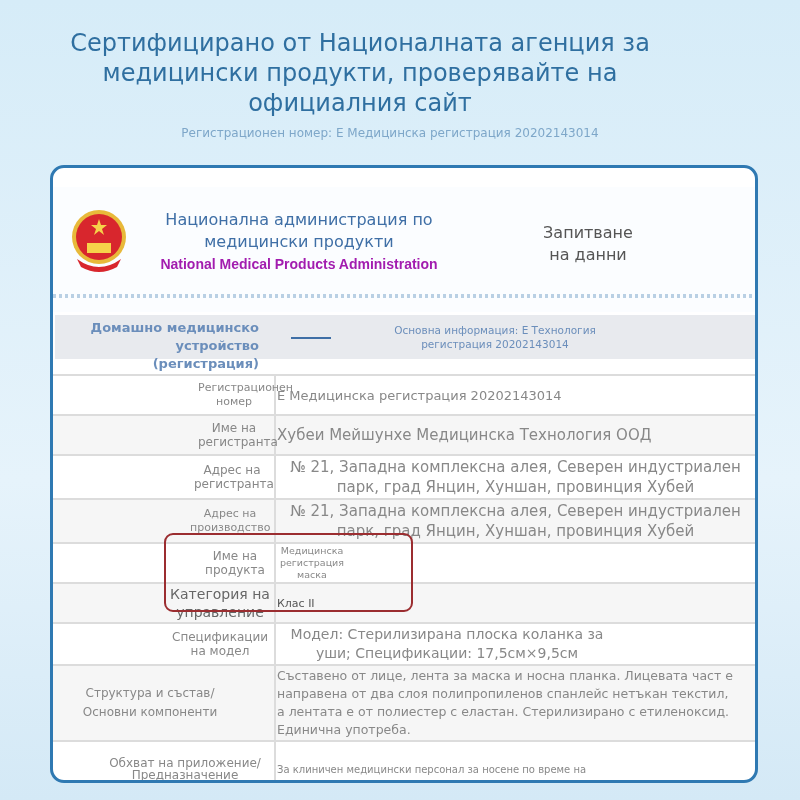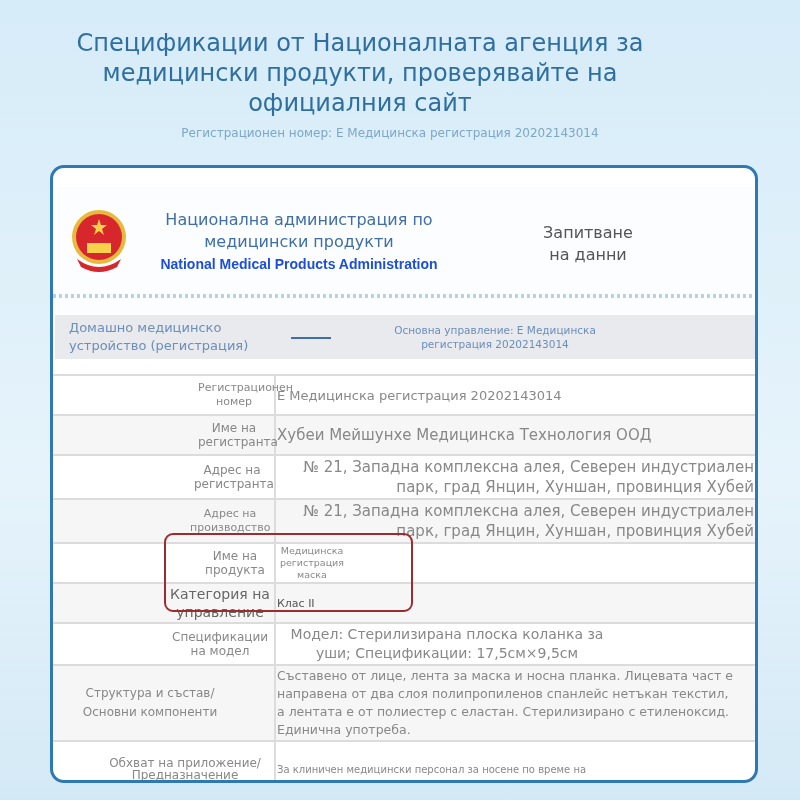--- a/index.html
+++ b/index.html
@@ -19,63 +19,63 @@
     color: #7ea7c9; font-size: 12px;
   }
   .card {
     position: absolute; left: 50px; top: 165px; width: 702px; height: 612px;
     background: #fff; border: 3px solid #2f79b2; border-radius: 14px; overflow: hidden;
   }
   .top-area { position: absolute; left: 0; top: 0; width: 702px; height: 125px; background: #fbfdff; margin-top: 19px; }
   .emblem { position: absolute; left: 14px; top: 20px; width: 64px; height: 68px; }
   .org-bg { position: absolute; left: 96px; top: 22px; width: 300px; }
   .org-bg-line { color: #3f6fa6; font-size: 16px; line-height: 22px; text-align: center; }
-  .org-en { color: #1d4ed8; font-size: 14px; font-weight: bold; text-align: center; margin-top: 3px; font-family: "Liberation Sans", sans-serif; }
+  .org-en { color: #a21caf; font-size: 14px; font-weight: bold; text-align: center; margin-top: 3px; font-family: "Liberation Sans", sans-serif; }
   .query-btn {
     position: absolute; left: 475px; top: 35px; width: 120px; text-align: center;
     color: #555; font-size: 16px; line-height: 22px; cursor: pointer;
   }
   .dots {
     position: absolute; left: 0; top: 126px; width: 702px; height: 4px;
     background-image: repeating-linear-gradient(90deg, #b9d0e4 0 3px, transparent 3px 6px);
   }
   .info-bar {
     position: absolute; left: 2px; top: 147px; width: 700px; height: 44px; background: #e8eaee;
   }
   .info-left {
-    position: absolute; left: 14px; top: 4px; width: 190px; text-align: left;
-    color: #6b8ebb; font-size: 13px; line-height: 18px;
+    position: absolute; left: 14px; top: 4px; width: 190px; text-align: right;
+    color: #6b8ebb; font-size: 13px; line-height: 18px; font-weight: bold;
   }
   .info-dash { position: absolute; left: 236px; top: 22px; width: 40px; height: 2px; background: #3f6fa6; }
   .info-right {
     position: absolute; left: 300px; top: 8px; width: 280px; text-align: center;
     color: #6b8ebb; font-size: 10.5px; line-height: 14px;
   }
   table.details {
     position: absolute; left: 0; top: 206px; width: 702px; border-collapse: collapse;
   }
   table.details td { border-top: 2px solid #dcdcdc; vertical-align: middle; }
   table.details td.lbl {
     width: 216px; text-align: right; padding-right: 4px; color: #888; border-right: 2px solid #dcdcdc;
     font-size: 11px; line-height: 14px;
   }
   table.details td.lbl span { display: inline-block; text-align: center; }
   table.details td.val { color: #888; font-size: 13px; }
   tr.alt td { background: #f6f6f6; }
-  .big { font-size: 15px !important; line-height: 20px; text-align: right; }
+  .big { font-size: 15px !important; line-height: 20px; text-align: center; }
   .small { font-size: 9.5px !important; line-height: 12px; }
   .highlight {
     position: absolute; left: 111px; top: 365px; width: 245px; height: 75px;
     border: 2px solid #9b2d30; border-radius: 9px; pointer-events: none;
   }
 </style>
 </head>
 <body>
 
-<div class="headline">Спецификации от Националната агенция за медицински продукти, проверявайте на официалния сайт</div>
+<div class="headline">Сертифицирано от Националната агенция за медицински продукти, проверявайте на официалния сайт</div>
 <div class="subline">Регистрационен номер: Е Медицинска регистрация 20202143014</div>
 
 <div class="card">
   <div class="top-area">
     <svg class="emblem" viewBox="0 0 64 68">
       <circle cx="32" cy="30" r="27" fill="#e8b93a"></circle>
       <circle cx="32" cy="30" r="23" fill="#d8262d"></circle>
       <polygon points="32,12 34,18 40,18 35,22 37,28 32,24 27,28 29,22 24,18 30,18" fill="#f6d24a"></polygon>
       <rect x="20" y="36" width="24" height="10" fill="#f6d24a"></rect>
       <path d="M10 52 Q32 68 54 52 L50 60 Q32 70 14 60 Z" fill="#d8262d"></path>
@@ -92,21 +92,21 @@
   </div>
   <div class="dots"></div>
 
   <div class="info-bar">
     <div class="info-left">
       <div>Домашно медицинско</div>
       <div>устройство (регистрация)</div>
     </div>
     <div class="info-dash"></div>
     <div class="info-right">
-      <div>Основна управление: Е Медицинска</div>
+      <div>Основна информация: Е Технология</div>
       <div>регистрация 20202143014</div>
     </div>
   </div>
 
   <table class="details">
     <tbody>
         <tr style="height:40px">
       <td class="lbl"><span style="width:72px">Регистрационен номер</span></td>
       <td class="val">Е Медицинска регистрация 20202143014</td>
     </tr>

